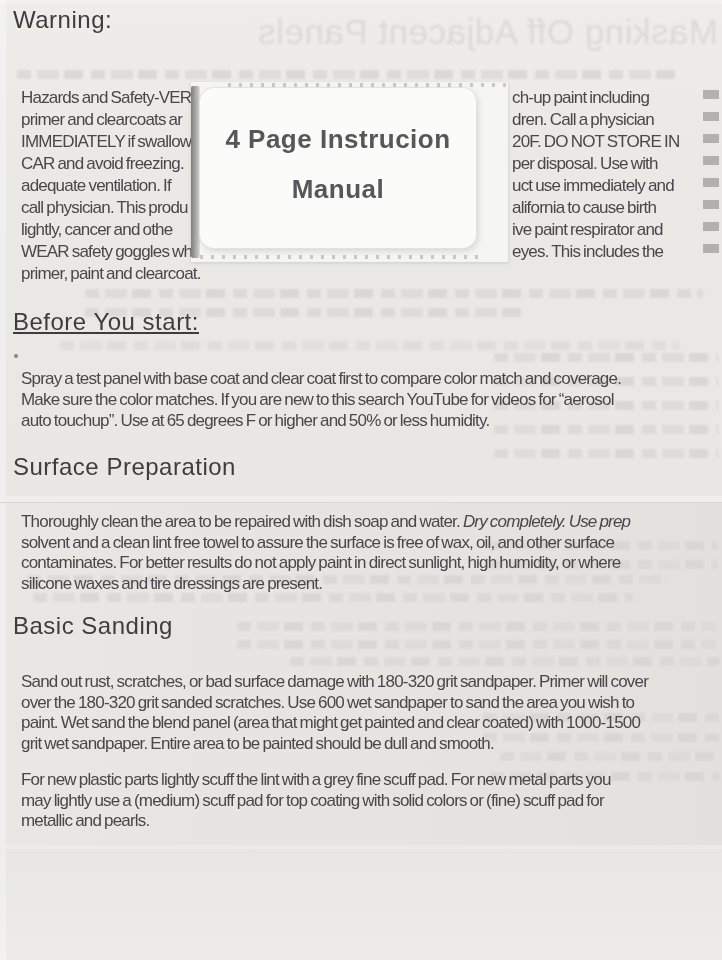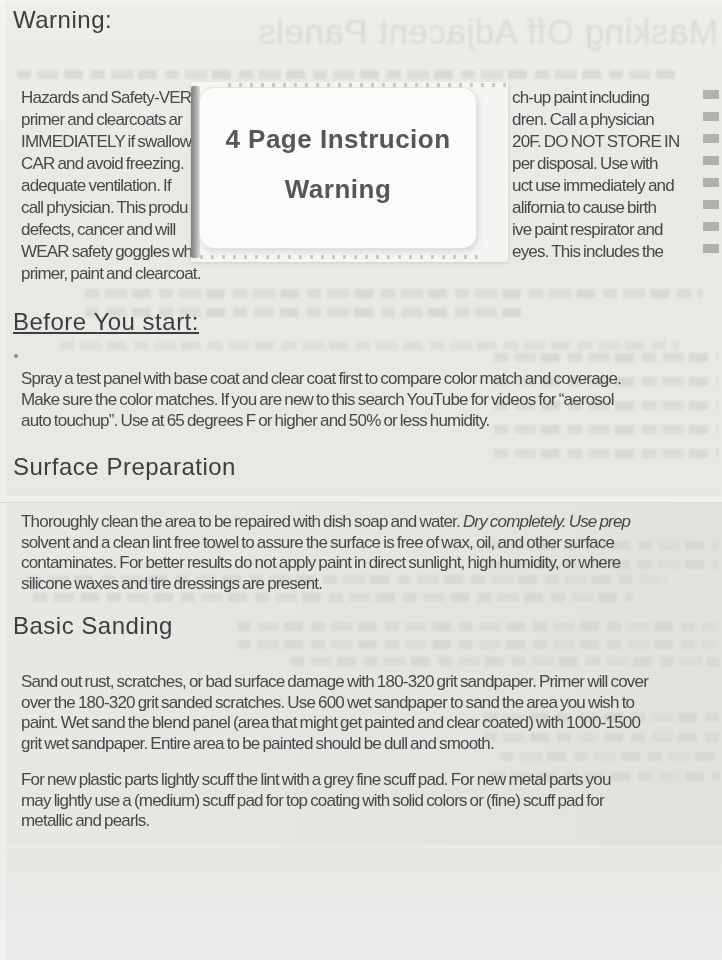--- a/index.html
+++ b/index.html
@@ -91,42 +91,42 @@
   <div class="bleed" style="left:490px;top:772px;width:230px;"></div>
 
   <div class="h" style="left:13px;top:7px;">Warning:</div>
   <div class="para wleft">
       <div class="tline"><span>Hazards and Safety-VERY</span></div>
       <div class="tline"><span>primer and clearcoats ar</span></div>
       <div class="tline"><span>IMMEDIATELY if swallow</span></div>
       <div class="tline"><span>CAR and avoid freezing.</span></div>
       <div class="tline"><span>adequate ventilation. If</span></div>
       <div class="tline"><span>call physician. This produ</span></div>
-      <div class="tline"><span>defects, cancer and will</span></div>
+      <div class="tline"><span>lightly, cancer and othe</span></div>
       <div class="tline"><span>WEAR safety goggles wh</span></div>
       <div class="tline"><span>primer, paint and clearcoat.</span></div>
     </div>
   <div class="para wright">
       <div class="tline"><span>ch-up paint including</span></div>
       <div class="tline"><span>dren. Call a physician</span></div>
       <div class="tline"><span>20F. DO NOT STORE IN</span></div>
       <div class="tline"><span>per disposal. Use with</span></div>
       <div class="tline"><span>uct use immediately and</span></div>
       <div class="tline"><span>alifornia to cause birth</span></div>
       <div class="tline"><span>ive paint respirator and</span></div>
       <div class="tline"><span>eyes. This includes the</span></div>
     </div>
 
   <div class="abs backing"></div>
   <div class="abs perf perf-top"></div>
   <div class="abs perf perf-bot"></div>
   <div class="abs edge-shadow"></div>
   <div class="abs sticker">
     <div class="stl st1">4 Page Instrucion</div>
-    <div class="stl st2">Warning</div>
+    <div class="stl st2">Manual</div>
   </div>
 
   <div class="h" style="left:13px;top:309px;text-decoration:underline;">Before You start:</div>
   <div class="abs dot"></div>
   <div class="para bpara">
       <div class="tline"><span>Spray a test panel with base coat and clear coat first to compare color match and coverage.</span></div>
       <div class="tline"><span>Make sure the color matches.  If you are new to this search YouTube for videos for “aerosol</span></div>
       <div class="tline"><span>auto touchup”.  Use at 65 degrees F or higher and 50% or less humidity.</span></div>
     </div>
 

